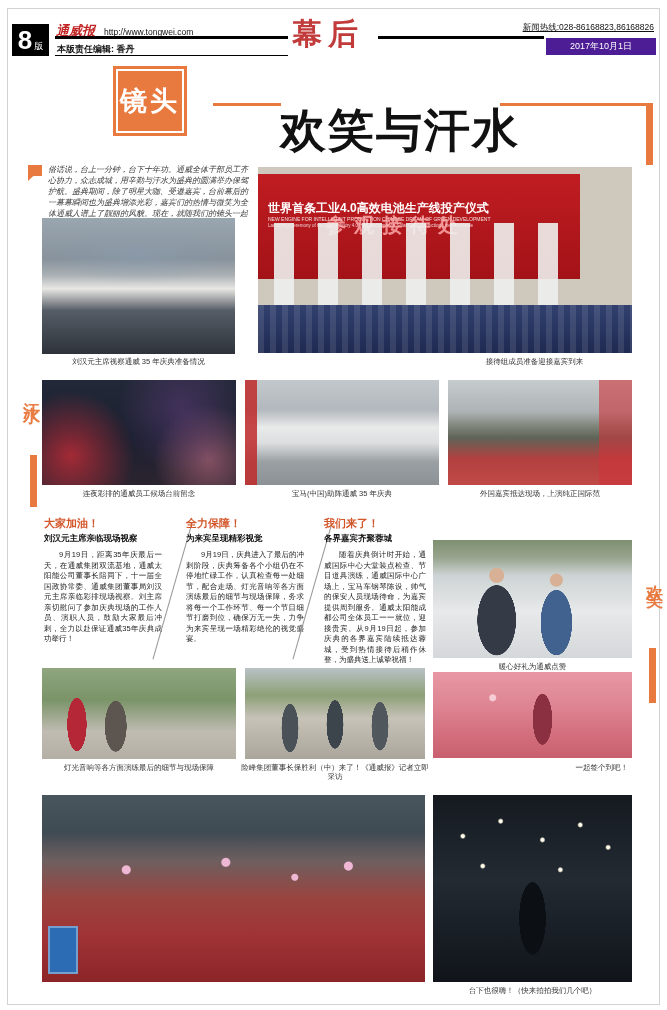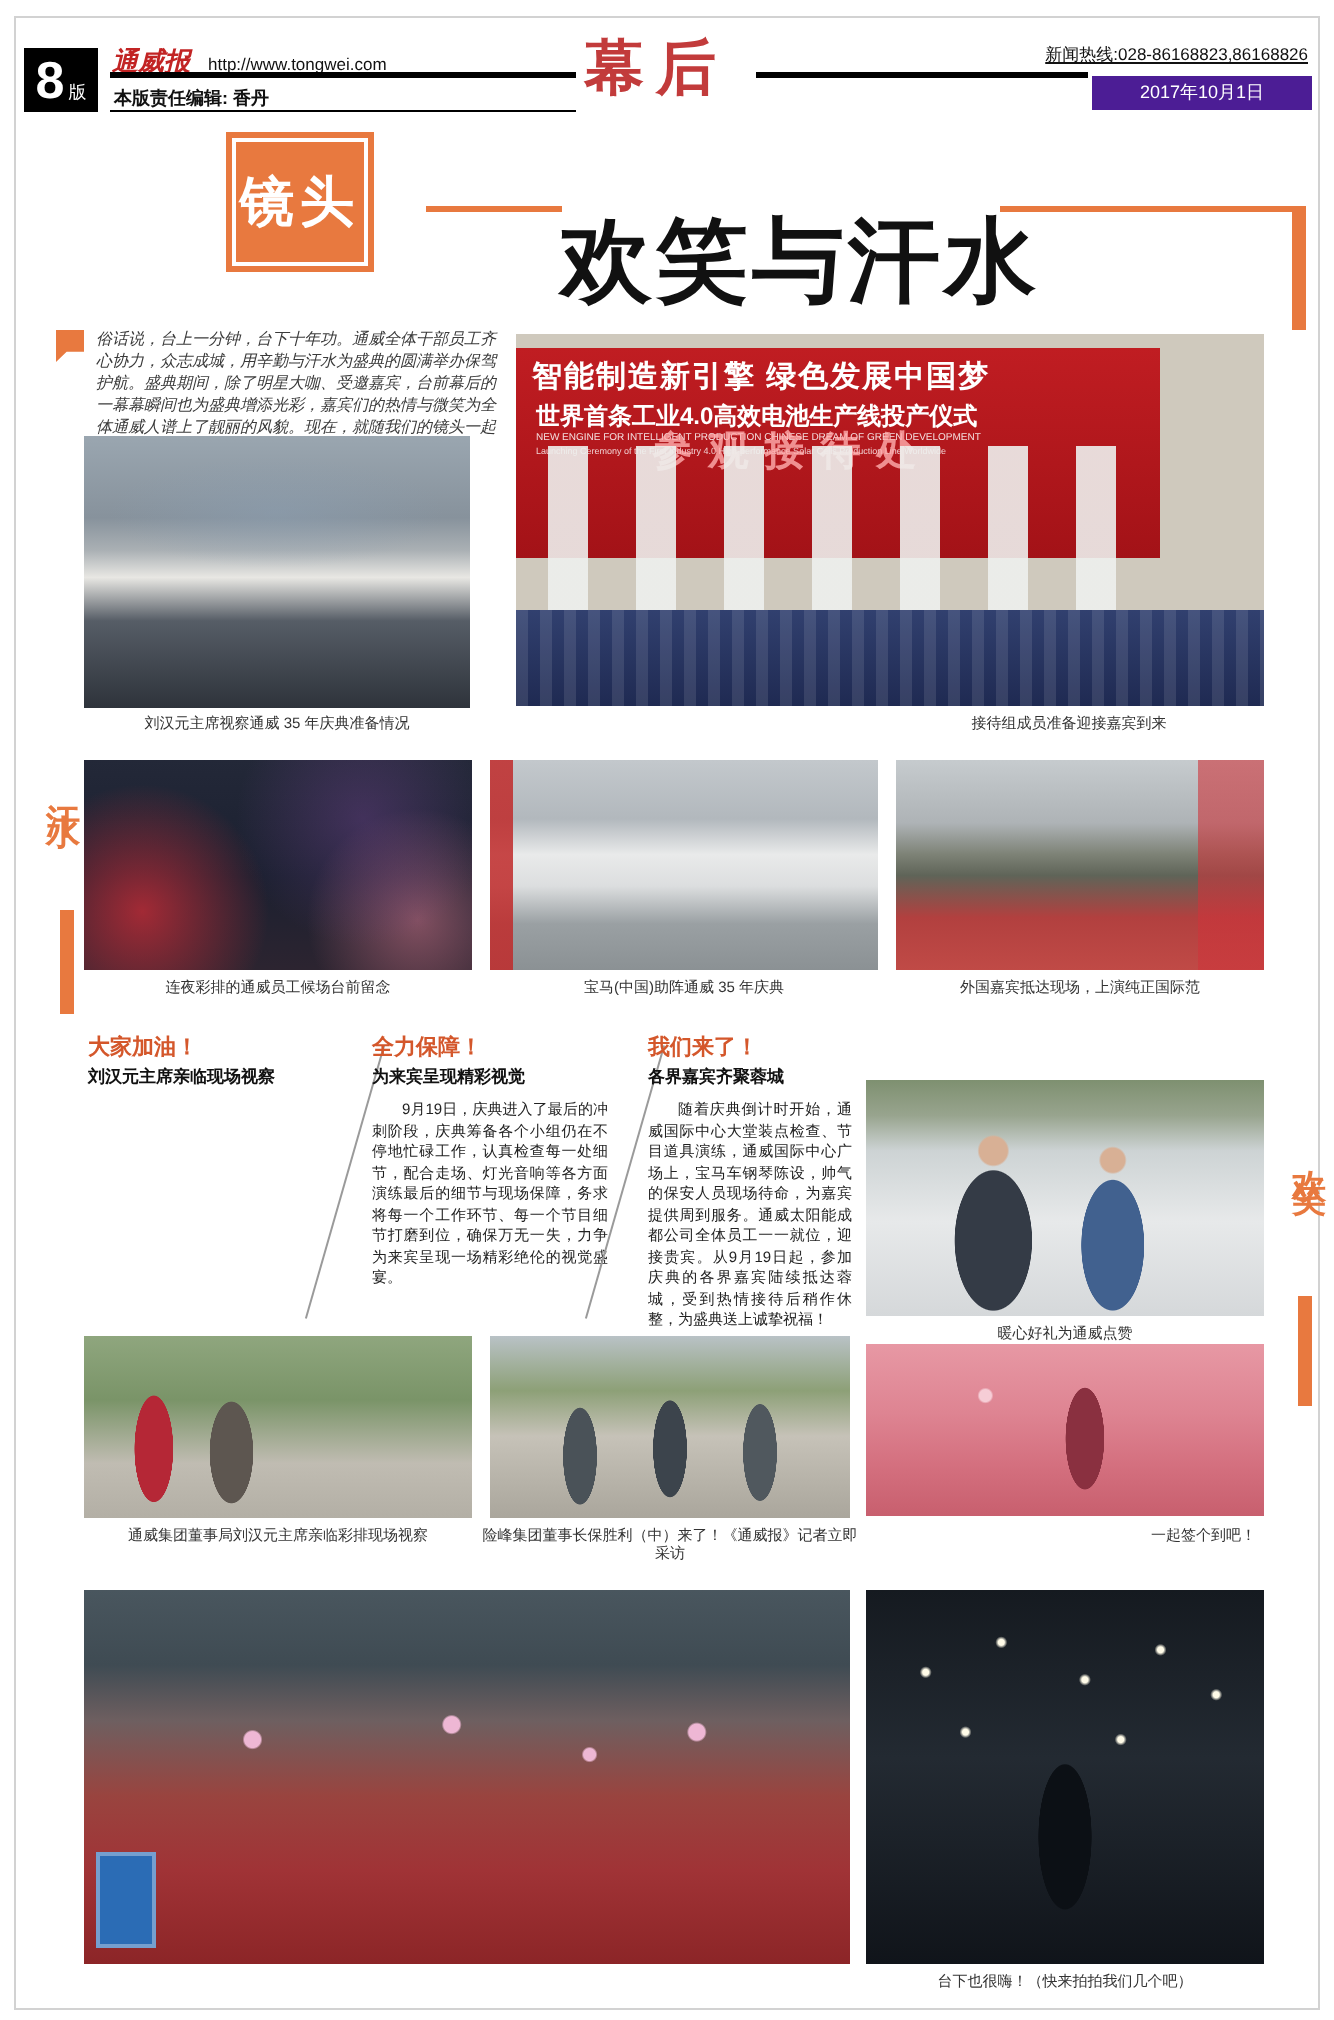--- a/index.html
+++ b/index.html
@@ -166,21 +166,20 @@
   <div class="oline-left"></div>
   <div class="oline-right"></div>
   <div class="ovbar-title"></div>
 
   <div class="quote-icon"></div>
   <div class="intro">俗话说，台上一分钟，台下十年功。通威全体干部员工齐心协力，众志成城，用辛勤与汗水为盛典的圆满举办保驾护航。盛典期间，除了明星大咖、受邀嘉宾，台前幕后的一幕幕瞬间也为盛典增添光彩，嘉宾们的热情与微笑为全体通威人谱上了靓丽的风貌。现在，就随我们的镜头一起来看看盛典背后的欢笑与汗水吧！</div>
 
   <div class="photo ph-inspect"></div>
   <div class="photo ph-reception">
     <div class="recep-red">
-      <div class="recep-l1">智能制造新引擎 绿色发展中国梦</div>
       <div class="recep-l2">世界首条工业4.0高效电池生产线投产仪式</div>
       <div class="recep-l3">NEW ENGINE FOR INTELLIGENT PRODUCTION   CHINESE DREAM OF GREEN DEVELOPMENT</div>
       <div class="recep-l4">Launching Ceremony of the First Industry 4.0 High-performance Solar Cells Production Line Worldwide</div>
       <div class="recep-sign">参观接待处</div>
     </div>
     <div class="recep-people"></div>
     <div class="recep-table"></div>
   </div>
   <div class="caption cap-inspect">刘汉元主席视察通威 35 年庆典准备情况</div>
   <div class="caption cap-reception">接待组成员准备迎接嘉宾到来</div>
@@ -193,41 +192,42 @@
   <div class="photo ph-rehearsal"></div>
   <div class="photo ph-bmw"></div>
   <div class="photo ph-foreign"></div>
   <div class="caption cap-rehearsal">连夜彩排的通威员工候场台前留念</div>
   <div class="caption cap-bmw">宝马(中国)助阵通威 35 年庆典</div>
   <div class="caption cap-foreign">外国嘉宾抵达现场，上演纯正国际范</div>
 
   <div class="article art1">
     <div class="art-title">大家加油！</div>
     <div class="art-sub">刘汉元主席亲临现场视察</div>
+    <div class="art-body">9月19日，距离35年庆最后一天，在通威集团双流基地，通威太阳能公司董事长陪同下，十一届全国政协常委、通威集团董事局刘汉元主席亲临彩排现场视察。刘主席亲切慰问了参加庆典现场的工作人员、演职人员，鼓励大家最后冲刺，全力以赴保证通威35年庆典成功举行！</div>
   </div>
   <div class="slash slash1"></div>
   <div class="article art2">
     <div class="art-title">全力保障！</div>
     <div class="art-sub">为来宾呈现精彩视觉</div>
     <div class="art-body">9月19日，庆典进入了最后的冲刺阶段，庆典筹备各个小组仍在不停地忙碌工作，认真检查每一处细节，配合走场、灯光音响等各方面演练最后的细节与现场保障，务求将每一个工作环节、每一个节目细节打磨到位，确保万无一失，力争为来宾呈现一场精彩绝伦的视觉盛宴。</div>
   </div>
   <div class="slash slash2"></div>
   <div class="article art3">
     <div class="art-title">我们来了！</div>
     <div class="art-sub">各界嘉宾齐聚蓉城</div>
     <div class="art-body">随着庆典倒计时开始，通威国际中心大堂装点检查、节目道具演练，通威国际中心广场上，宝马车钢琴陈设，帅气的保安人员现场待命，为嘉宾提供周到服务。通威太阳能成都公司全体员工一一就位，迎接贵宾。从9月19日起，参加庆典的各界嘉宾陆续抵达蓉城，受到热情接待后稍作休整，为盛典送上诚挚祝福！</div>
   </div>
 
   <div class="photo ph-thumbs"></div>
   <div class="caption cap-thumbs">暖心好礼为通威点赞</div>
 
   <div class="photo ph-community"></div>
   <div class="photo ph-interview"></div>
   <div class="photo ph-pink"></div>
-  <div class="caption cap-community">通威集团董事局刘汉元主席亲临彩排现场视察</div>
+  <div class="caption cap-community">灯光音响等各方面演练最后的细节与现场保障</div>
   <div class="caption cap-interview">险峰集团董事长保胜利（中）来了！《通威报》记者立即采访</div>
   <div class="caption cap-pink">一起签个到吧！</div>
 
   <div class="photo ph-crowd">
     <div class="crowd-sign"></div>
   </div>
   <div class="photo ph-lights"></div>
   <div class="caption cap-lights">台下也很嗨！（快来拍拍我们几个吧）</div>
 </div>
 

